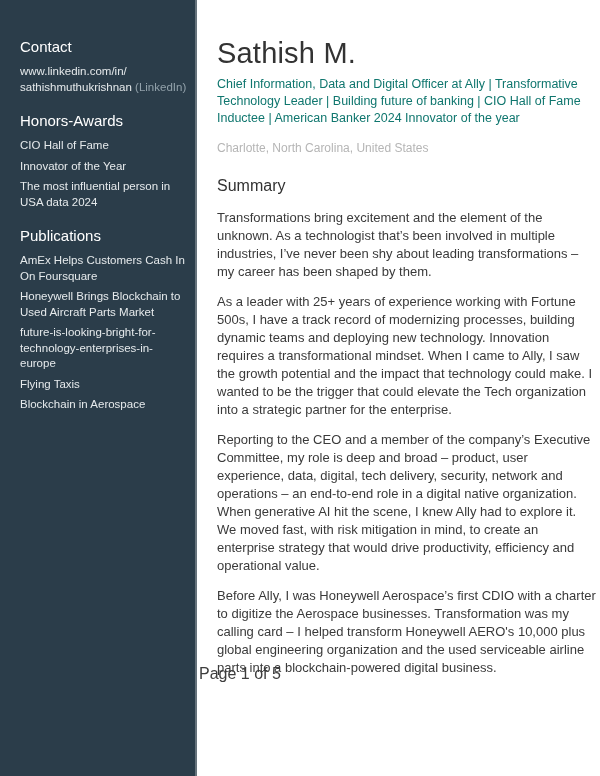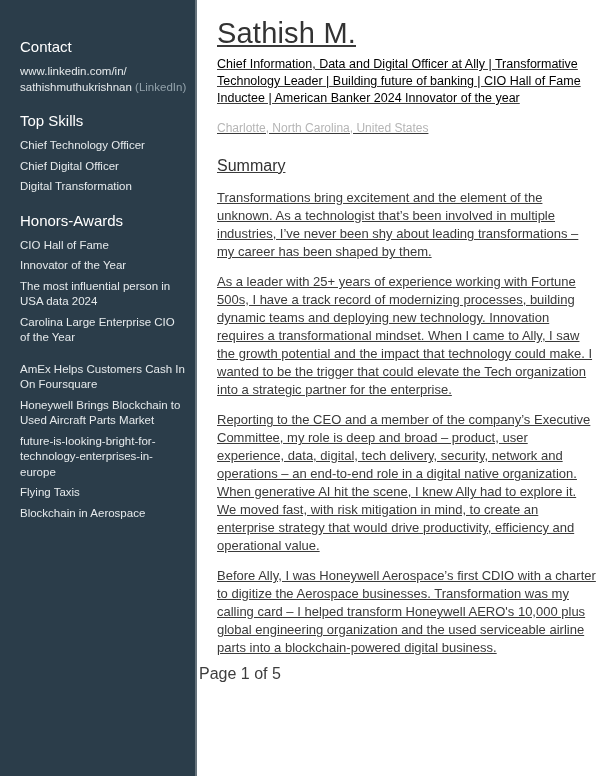--- a/index.html
+++ b/index.html
@@ -52,35 +52,34 @@
     margin-bottom: 12px;
     cursor: pointer;
   }
   .sb-link-suffix { color: #93a2ab; }
   
   .main {
     position: absolute;
     left: 199px; top: 0;
     width: 401px;
     height: 776px;
-    padding: 16px 4px 0 18px;
-    text-decoration: underline;
+    padding: 36px 4px 0 18px;
   }
   .profile-name {
     font-size: 29px;
     line-height: 34px;
     font-weight: 400;
     color: #333333;
     letter-spacing: 0.2px;
   }
   .profile-headline {
     margin-top: 6px;
     font-size: 12.5px;
     line-height: 17px;
-    color: #000000;
+    color: #0f766e;
   }
   .profile-location {
     margin-top: 13px;
     font-size: 12px;
     line-height: 16px;
     color: #b5b5b5;
   }
   .summary-heading {
     margin-top: 19px;
     font-size: 16px;
@@ -110,36 +109,30 @@
 
 <div class="page">
 
   <aside class="sidebar">
 
     <section class="sb-section">
       <div class="sb-heading">Contact</div>
       <div class="sb-link"><span>www.linkedin.com/in/</span><br><span>sathishmuthukrishnan</span><span class="sb-link-suffix"> (LinkedIn)</span></div>
     </section>
 
-    <section class="sb-section">
-      <div class="sb-heading">Top Skills</div>
-      <div class="sb-item">Chief Technology Officer</div>
-      <div class="sb-item">Chief Digital Officer</div>
-      <div class="sb-item">Digital Transformation</div>
-    </section>
 
     <section class="sb-section">
       <div class="sb-heading">Honors-Awards</div>
       <div class="sb-item">CIO Hall of Fame</div>
       <div class="sb-item">Innovator of the Year</div>
       <div class="sb-item">The most influential person in USA data 2024</div>
-      <div class="sb-item">Carolina Large Enterprise CIO of the Year</div>
     </section>
 
     <section class="sb-section">
+      <div class="sb-heading">Publications</div>
       <div class="sb-item">AmEx Helps Customers Cash In On Foursquare</div>
       <div class="sb-item">Honeywell Brings Blockchain to Used Aircraft Parts Market</div>
       <div class="sb-item">future-is-looking-bright-for-technology-enterprises-in-europe</div>
       <div class="sb-item">Flying Taxis</div>
       <div class="sb-item">Blockchain in Aerospace</div>
     </section>
 
   </aside>
 
   <main class="main">

